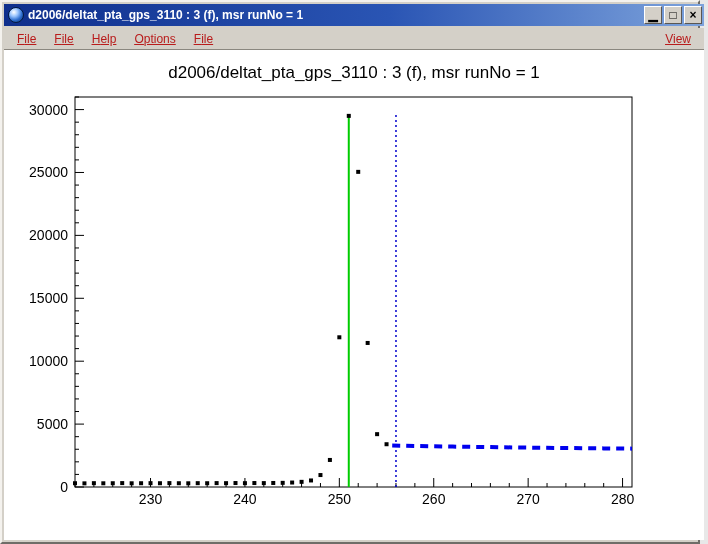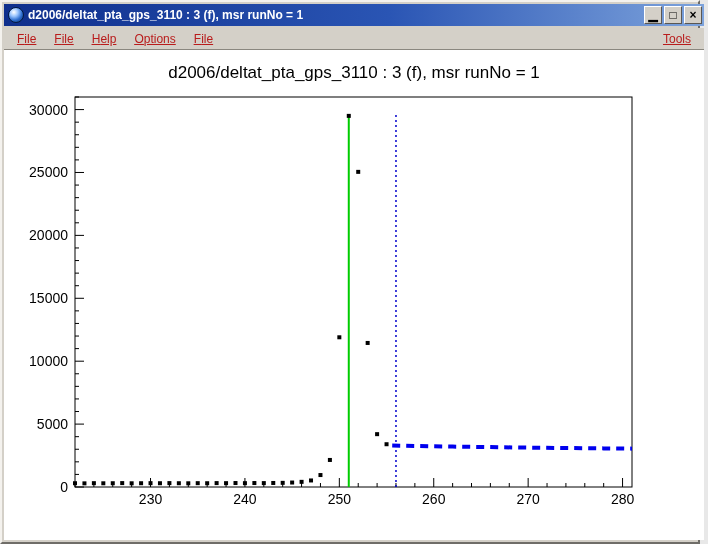--- a/index.html
+++ b/index.html
@@ -43,21 +43,21 @@
     <span class="tb-btn">×</span>
   </div>
 
   <div class="menubar">
     <span class="menu-item">File</span>
     <span class="menu-item">File</span>
     <span class="menu-item">Help</span>
     <span class="menu-item">Options</span>
     <span class="menu-item">File</span>
     <span class="menu-spacer"></span>
-    <span class="menu-item">Tools</span>
+    <span class="menu-item">View</span>
   </div>
 
   <div class="canvas">
     <div class="plot-title">d2006/deltat_pta_gps_3110 : 3 (f), msr runNo = 1</div>
     <svg class="plot-svg" width="700" height="490">
         <rect x="71" y="47" width="557" height="390" fill="none" stroke="#000" stroke-width="1"></rect>
         <line x1="71" y1="437" x2="71" y2="433" stroke="#000"></line>
         <line x1="89.88135593220339" y1="437" x2="89.88135593220339" y2="433" stroke="#000"></line>
         <line x1="108.76271186440678" y1="437" x2="108.76271186440678" y2="433" stroke="#000"></line>
         <line x1="127.64406779661017" y1="437" x2="127.64406779661017" y2="433" stroke="#000"></line>

